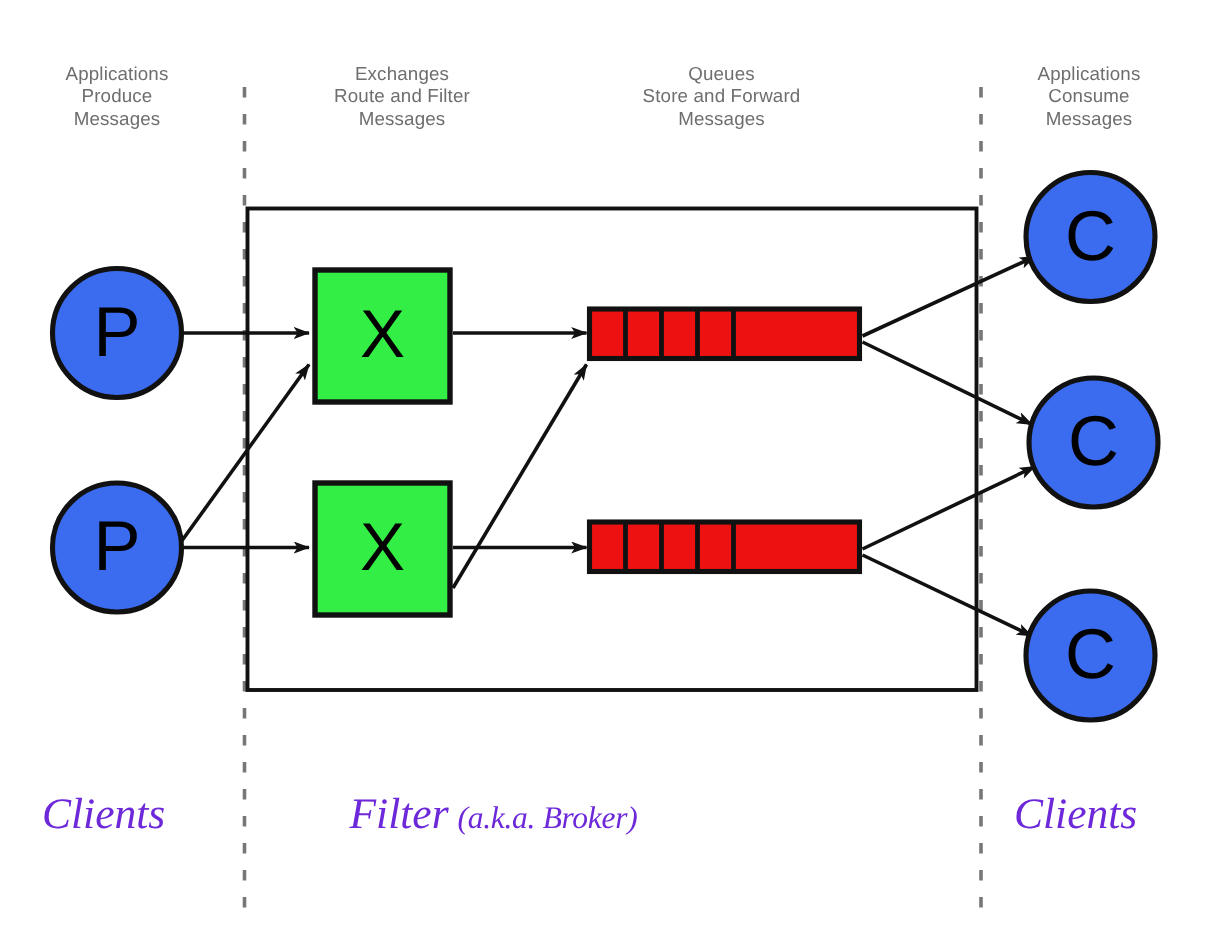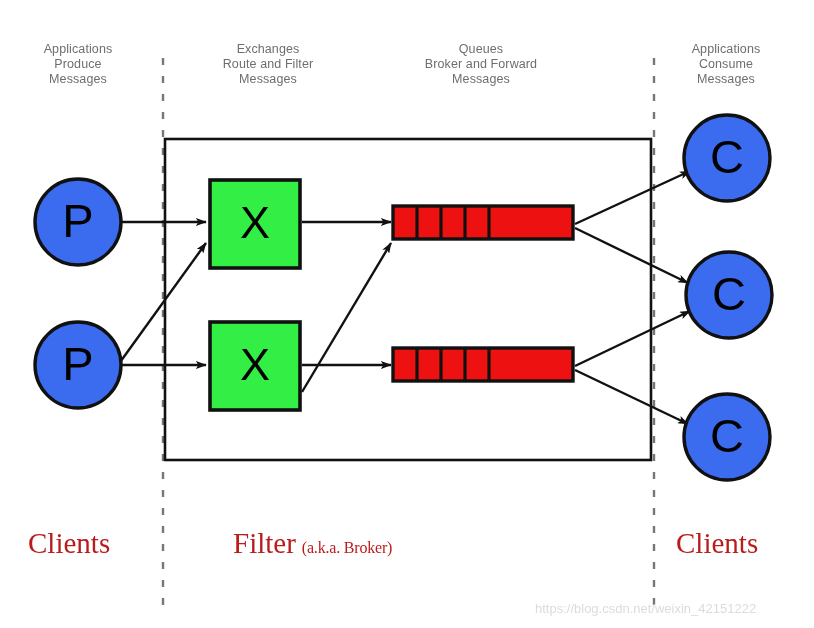--- a/index.html
+++ b/index.html
@@ -31,25 +31,26 @@
     font-size: 12.5px;
     line-height: 15px;
     color: #6e6e6e;
     letter-spacing: 0.1px;
     white-space: pre-line;
   }
   .zone-label {
     position: absolute;
     font-family: "Liberation Serif", serif;
     font-size: 29px;
-    color: #b91c1c;
+    color: #6d28d9;
     white-space: nowrap;
+    font-style: italic;
   }
   .zone-label .sub {
-    font-size: 16px;
+    font-size: 21px;
     letter-spacing: -0.2px;
   }
   .node-glyph {
     position: absolute;
     font-family: "Liberation Sans", sans-serif;
     color: #000000;
     text-align: center;
     line-height: 1;
     pointer-events: none;
   }
@@ -72,21 +73,21 @@
 
 <div id="canvas">
 
   <div class="col-header" style="left:8px; top:42px; width:140px;">Applications
 Produce
 Messages</div>
   <div class="col-header" style="left:188px; top:42px; width:160px;">Exchanges
 Route and Filter
 Messages</div>
   <div class="col-header" style="left:400px; top:42px; width:162px;">Queues
-Broker and Forward
+Store and Forward
 Messages</div>
   <div class="col-header" style="left:656px; top:42px; width:140px;">Applications
 Consume
 Messages</div>
 
   <svg id="svg-layer" viewBox="0 0 814 628" xmlns="http://www.w3.org/2000/svg">
     <defs>
       <marker id="arrowhead" markerWidth="11" markerHeight="8" refX="10.2" refY="4" orient="auto" markerUnits="userSpaceOnUse">
         <path d="M 0 0 L 11 4 L 0 8 L 2.6 4 Z" fill="#111111"></path>
       </marker>
@@ -150,15 +151,14 @@
   <div class="node-glyph glyph-c" style="left:687px; top:412px; width:80px;">C</div>
 
   <div class="zone-label" style="left:28px; top:527px;">Clients</div>
 
   <div class="zone-label" style="left:233px; top:527px;">
     <span>Filter</span><span class="sub" style="margin-left:6px;">(a.k.a. Broker)</span>
   </div>
 
   <div class="zone-label" style="left:676px; top:527px;">Clients</div>
 
-  <div class="watermark" style="left:535px; top:601px;">https://blog.csdn.net/weixin_42151222</div>
 
 </div>
 
 </body></html>

